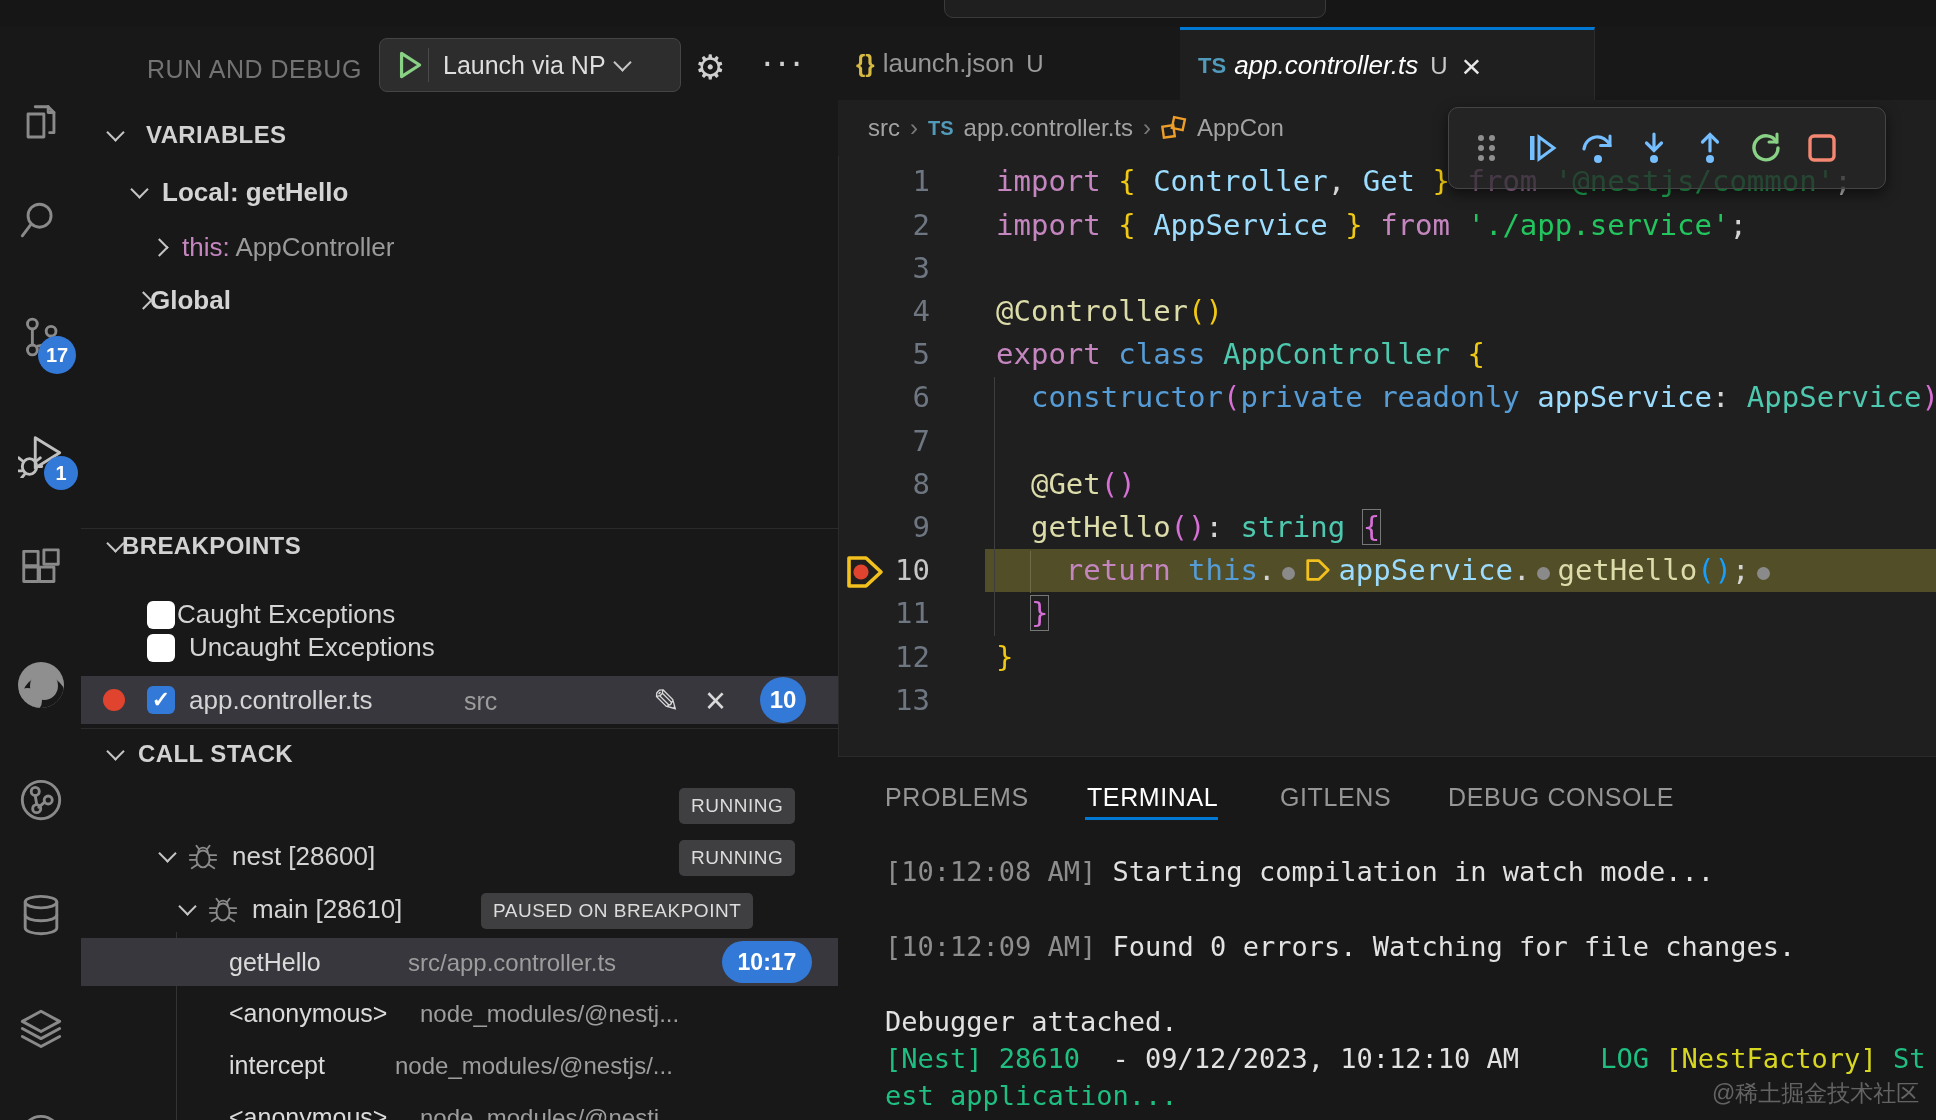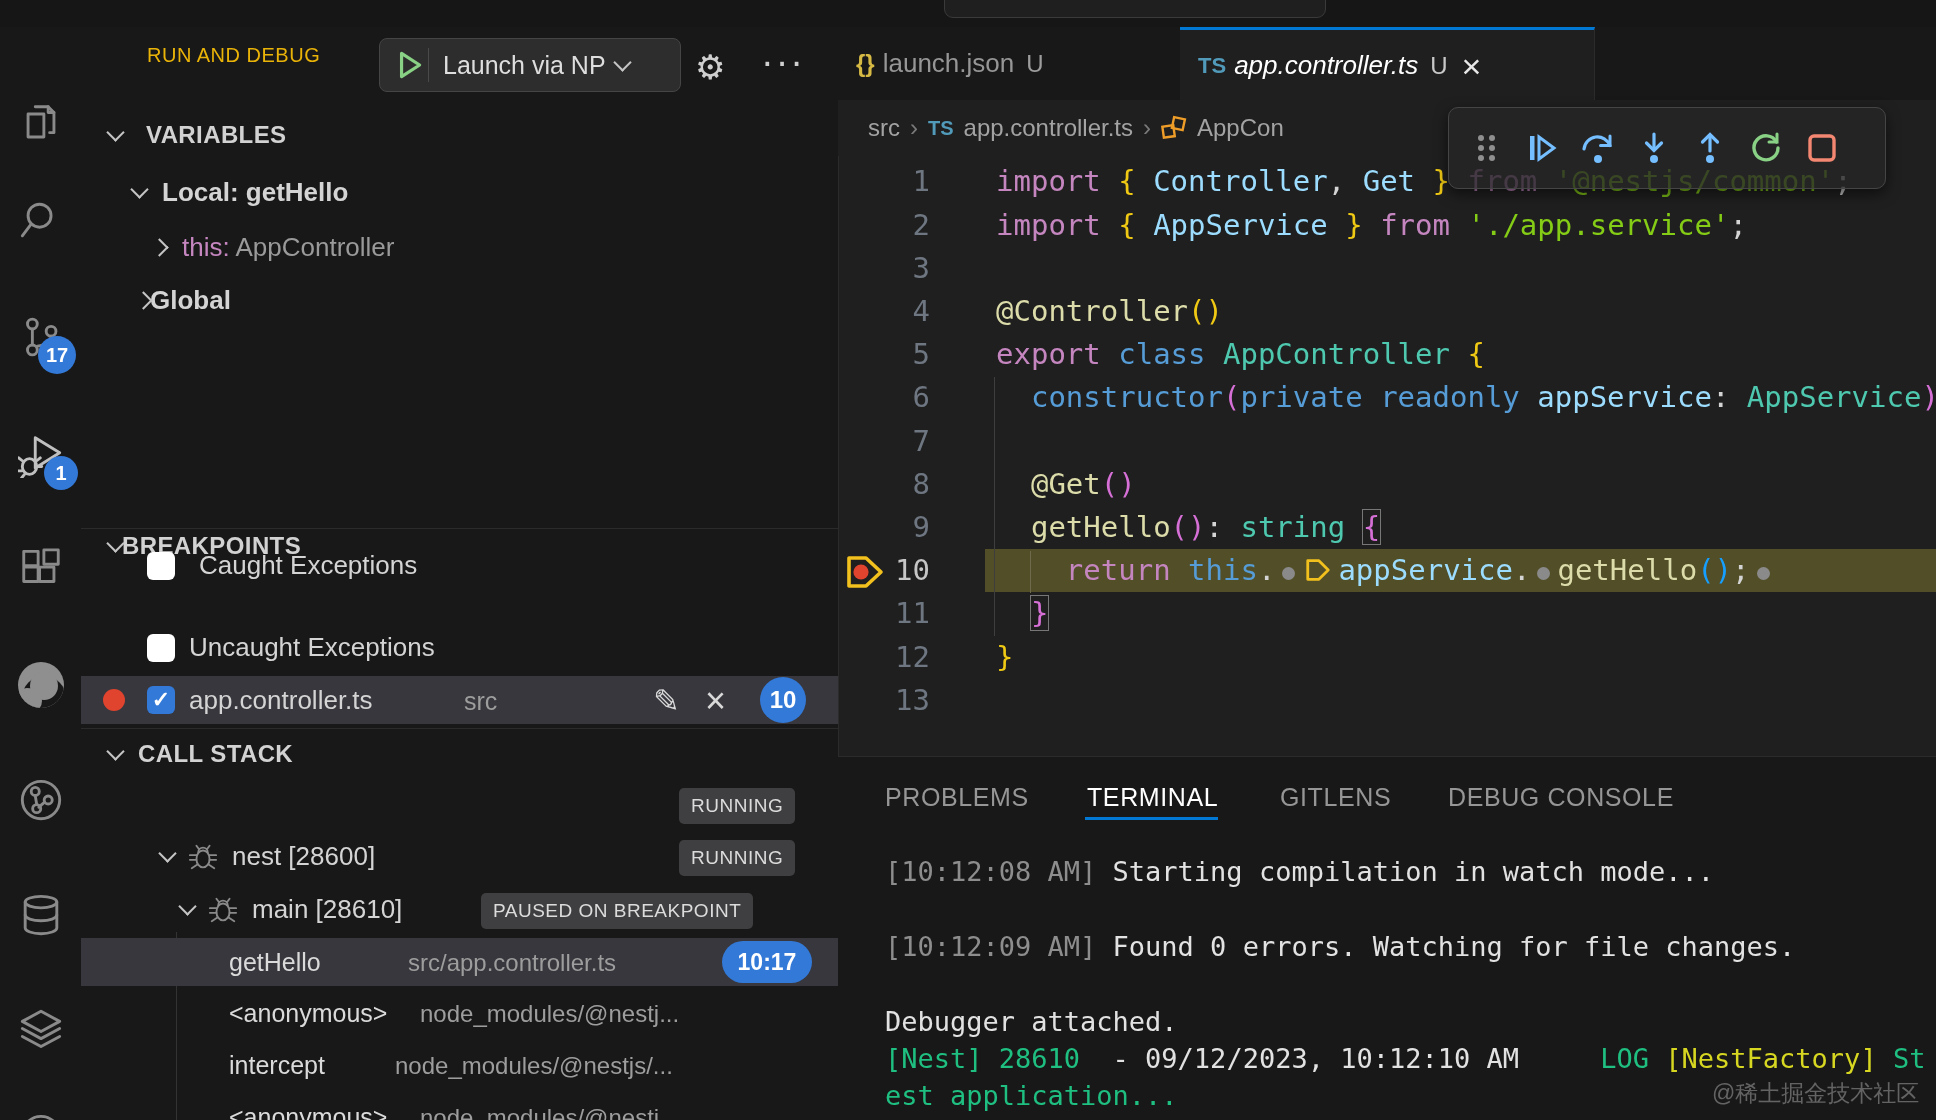--- a/index.html
+++ b/index.html
@@ -13,21 +13,21 @@
 
   
   .activitybar{left:0;top:27px;width:81px;height:1093px;background:#181818;border-right:1px solid #2b2b2b;}
   .ab-item{position:absolute;left:18px;width:46px;height:46px;}
   .ab-badge{position:absolute;background:#3379d8;color:#fff;border-radius:50%;
             font-size:20px;font-weight:bold;display:flex;align-items:center;justify-content:center;}
   svg.oicon{stroke:#8a8a8a;fill:none;stroke-width:2;stroke-linecap:round;stroke-linejoin:round;}
 
   
   .sidebar{left:81px;top:27px;width:757px;height:1093px;background:#181818;border-right:1px solid #2b2b2b;overflow:hidden;}
-  .sb-title{left:66px;top:17px;font-size:20px;letter-spacing:.5px;color:#eab308;}
+  .sb-title{left:66px;top:28px;font-size:25px;letter-spacing:.5px;color:#737373;}
   .launch-btn{left:298px;top:11px;width:300px;height:52px;background:#2d2d2d;border:1px solid #454545;border-radius:8px;
               display:flex;align-items:center;}
   .launch-sep{width:1px;height:34px;background:#4a4a4a;margin:0 2px;}
   .launch-label{font-size:25px;color:#dedede;padding:0 10px 0 12px;}
   .chev{display:inline-block;width:11px;height:11px;border-right:2.6px solid #c5c5c5;border-bottom:2.6px solid #c5c5c5;}
   .chev.down{transform:rotate(45deg);}
   .chev.right{transform:rotate(-45deg);}
   .gear{left:614px;top:20px;font-size:34px;color:#cfcfcf;}
   .moredots{left:680px;top:14px;font-size:38px;color:#cfcfcf;letter-spacing:2px;}
   .sect-head{font-size:24px;font-weight:bold;color:#d2d2d2;letter-spacing:.4px;}
@@ -68,21 +68,21 @@
   .bc-item{font-size:24px;color:#a3a3a3;}
   .bc-sep{font-size:24px;color:#7a7a7a;padding:0 10px;}
   .bc-ts{color:#519aba;font-weight:bold;font-size:20px;}
 
   
   .code-line{position:absolute;left:0;width:1936px;height:44px;}
   .lnum{position:absolute;left:838px;width:92px;text-align:right;
         font:29px/43.2px "DejaVu Sans Mono",monospace;color:#6e7681;}
   .lnum.cur{color:#c6c6c6;}
   .ctext{position:absolute;left:996px;white-space:pre;font:29px/43.2px "DejaVu Sans Mono",monospace;}
-  .kw{color:#C586C0}.kwb{color:#569CD6}.id{color:#9CDCFE}.tty{color:#4EC9B0}.st{color:#84cc16}
+  .kw{color:#C586C0}.kwb{color:#569CD6}.id{color:#9CDCFE}.tty{color:#4EC9B0}.st{color:#22c55e}
   .fn{color:#DCDCAA}.b1{color:#EFC914}.b2{color:#D670D6}.b3{color:#179FFF}.pl{color:#D4D4D4}
   .dimtok{opacity:.9}
   .bm{outline:1.5px solid #777;}
   .cur-band{position:absolute;left:985px;width:951px;height:43px;background:#514e28;}
   .iguide{position:absolute;width:1px;background:#3e3e3e;}
   .ibp{display:inline-block;width:13px;height:13px;border-radius:50%;background:#8a8a8a;margin:0 7px;}
   .pent{display:inline-block;margin:0 6px 0 2px;vertical-align:-4px;}
 
   
   .dbgbar{left:1448px;top:107px;width:418px;height:80px;background:rgba(38,38,40,0.78);
@@ -217,21 +217,21 @@
       <span class="chev right"></span>
       <span class="bold-item">Global</span>
     </div>
 
     <div class="abs sb-divider" style="top:501px"></div>
 
     <div class="row" style="left:28px;top:505px;gap:0">
       <span class="chev down" style="margin-top:-6px"></span>
       <span class="sect-head">BREAKPOINTS</span>
     </div>
-    <div class="row" style="left:66px;top:523px;gap:24px">
+    <div class="row" style="left:66px;top:572px;gap:2px">
       <span class="cb"></span>
       <span class="item-label">Caught Exceptions</span>
     </div>
     <div class="row" style="left:66px;top:605px;gap:14px">
       <span class="cb"></span>
       <span class="item-label">Uncaught Exceptions</span>
     </div>
     <div class="sel-row" style="top:649px">
       <div class="row" style="left:22px;top:13px">
           <span class="bp-dot"></span>

